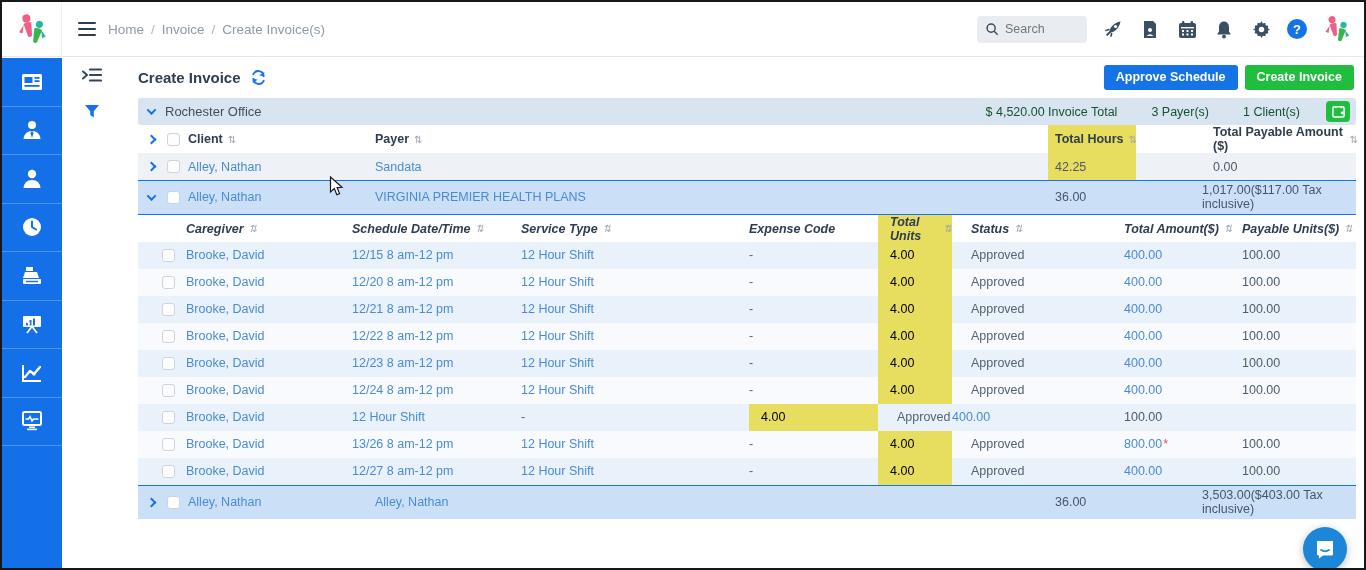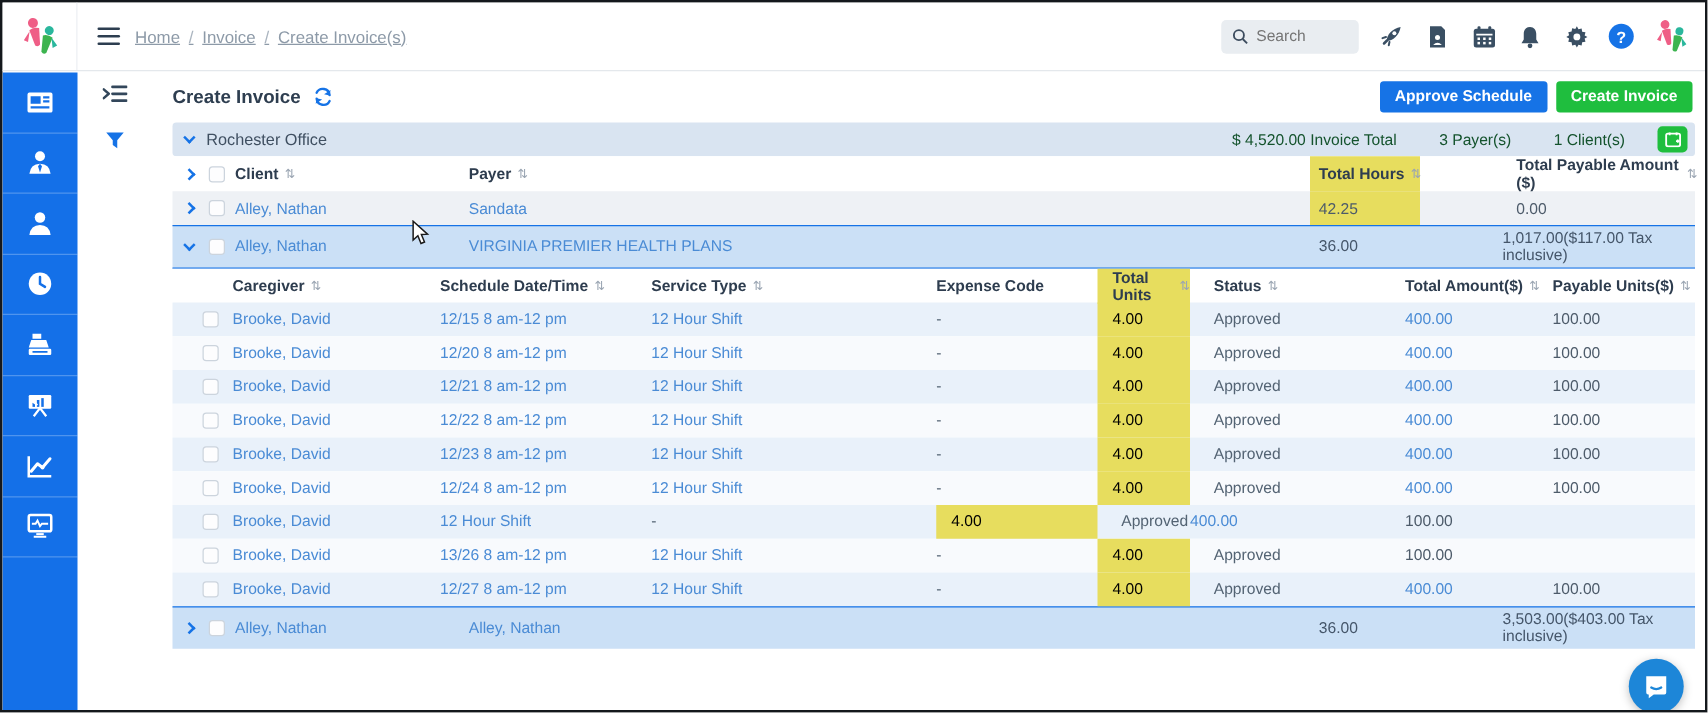--- a/index.html
+++ b/index.html
@@ -7,21 +7,21 @@
   .frame { position:relative; width:1366px; height:570px; background:#fff;
            border:2px solid #14181c; overflow:hidden; font-family:"Liberation Sans", sans-serif; }
 
   
   .topbar { position:absolute; left:0; top:0; right:0; height:55px; background:#fff;
             border-bottom:1px solid #e4e8ec; display:flex; align-items:center; z-index:6; }
   .logo-box { width:60px; height:100%; display:flex; align-items:center; justify-content:center;
               border-right:1px solid #edf0f3; cursor:pointer; }
   .burger { margin-left:16px; cursor:pointer; display:inline-block; }
   .burger i { display:block; width:18px; height:2.4px; background:#2d3e50; border-radius:1px; margin:3.4px 0; }
-  .crumbs { margin-left:12px; font-size:13.5px; color:#8d9aa8; display:flex; gap:7px; align-items:flex-start;text-decoration:underline; }
+  .crumbs { margin-left:12px; font-size:13.5px; color:#8d9aa8; display:flex; gap:7px; align-items:flex-start; }
   .crumbs span { cursor:pointer; }
   .crumbs .sep { color:#aab4bf; cursor:default; }
   .top-right { margin-left:auto; display:flex; align-items:center; gap:15px; padding-right:12px; }
   .searchbox { display:flex; align-items:center; gap:6px; background:#e9edf1; border-radius:4px;
                height:27px; width:110px; padding:0 8px; }
   .searchbox input { border:none; outline:none; background:transparent; width:70px;
                      font-size:12.5px; color:#45576a; font-family:"Liberation Sans",sans-serif; }
   .tico { width:22px; height:22px; display:flex; align-items:center; justify-content:center; cursor:pointer; }
   .help-badge { width:20px; height:20px; border-radius:50%; background:#1673e6; color:#fff;
                 font-size:13px; font-weight:700; display:flex; align-items:center; justify-content:center; cursor:pointer; }
@@ -82,21 +82,21 @@
   .row-gray { background:#eef1f5; color:#4d5b6a; }
   .row-sel  { background:#cbe0f6; border-top:1px solid #1673e6; border-bottom:1px solid #1673e6; color:#45566a; }
   .row-final{ background:#cbe0f6; border-top:1px solid #1673e6; color:#45566a; }
   .payable-wrap { line-height:1.15; padding:2px 0; }
 
   
   .shead, .srow { display:grid; grid-template-columns:48px 166px 169px 228px 129px 74px 172px 118px 116px;
                   align-items:stretch; height:27px; font-size:12.5px; }
   .shead > div, .srow > div { display:flex; align-items:center; }
   .shead { background:#fff; color:#2e3d4f; font-weight:700; }
-  .shead > div { cursor:pointer; }
+  .shead > div { cursor:pointer;font-style:italic; }
   .c-ind { justify-content:flex-end; padding-right:11px; }
   .c-un { background:#e7dd5e; padding-left:12px; }
   .c-st { padding-left:19px; color:#536373; }
   .c-ta { color:#4a8bd5; }
   .c-pa { color:#4d5b6a; }
   .c-ex { color:#536373; }
   .srows .srow:nth-child(odd) { background:#e9f1fa; }
   .srows .srow:nth-child(even){ background:#f8fafd; }
   .flag { color:#e5534b; margin-left:1px; }
 
@@ -533,20 +533,24 @@
           <div class="srow">
             <div class="c-ind">
               <span class="cb"></span>
             </div>
             <div class="link">Brooke, David</div>
             <div class="link">13/26 8 am-12 pm</div>
             <div class="link">12 Hour Shift</div>
             <div class="c-ex">-</div>
             <div class="c-un">4.00</div>
             <div class="c-st">Approved</div>
+            <div class="c-ta">
+              <span class="link">800.00</span>
+              <span class="flag">*</span>
+            </div>
             <div class="c-pa">100.00</div>
           </div>
 
           <div class="srow">
             <div class="c-ind">
               <span class="cb"></span>
             </div>
             <div class="link">Brooke, David</div>
             <div class="link">12/27 8 am-12 pm</div>
             <div class="link">12 Hour Shift</div>

